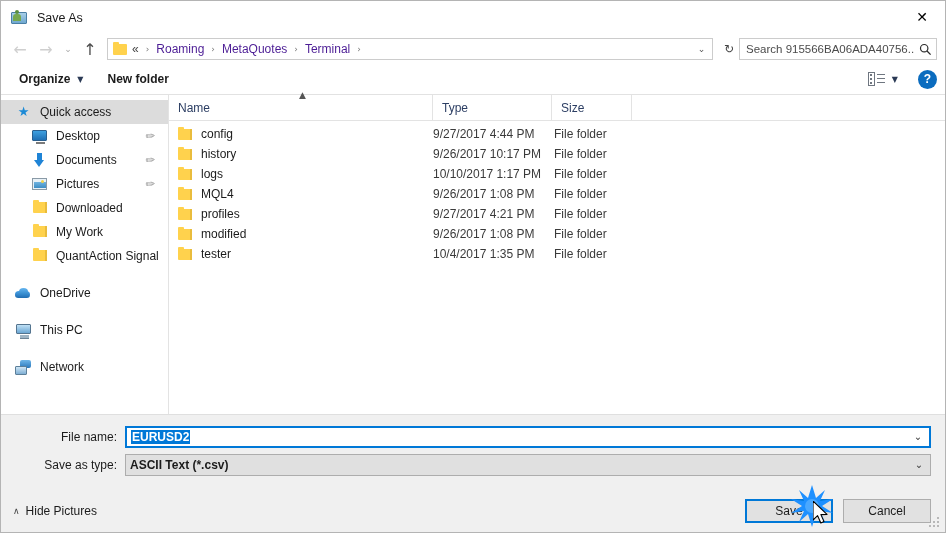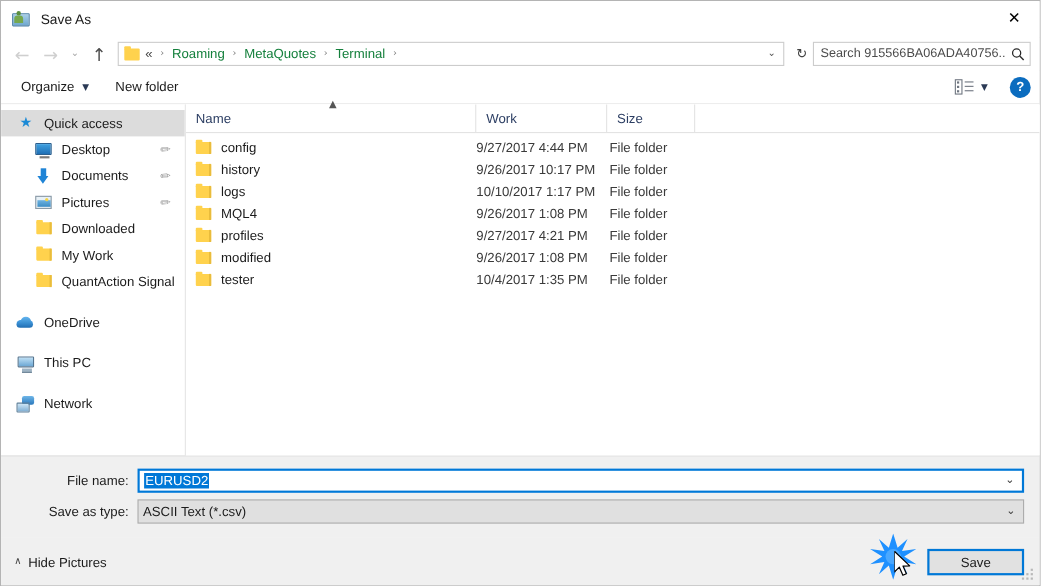--- a/index.html
+++ b/index.html
@@ -124,21 +124,21 @@
     overflow: hidden; white-space: nowrap;
   }
   .crumb-chev {
     color: #777;
     font-size: 9px;
     padding: 0 5px;
     font-family: "DejaVu Sans", sans-serif;
   }
   .crumb {
     font-size: 12px;
-    color: #15803d;
+    color: #4c1d95;
     padding: 1px 2px;
   }
   .crumb.lead { color: #444; padding-left: 1px; }
   .crumb-right {
     display: flex; align-items: center; flex: 0 0 auto;
   }
   .crumb-caret {
     width: 17px; text-align: center;
     font-size: 9px; color: #555;
     font-family: "DejaVu Sans", sans-serif;
@@ -174,20 +174,21 @@
     display: flex; align-items: center;
     background: #ffffff;
     border-bottom: 1px solid #e2e2e2;
     padding: 0 8px 0 14px;
   }
   .tb-item {
     display: flex; align-items: center;
     font-size: 12px; color: #1b1b1b;
     padding: 3px 8px 3px 4px;
     margin-right: 12px;
+    font-weight: bold;
   }
   .tb-caret {
     margin-left: 7px; font-size: 8px; color: #2b3a55;
     font-family: "DejaVu Sans", sans-serif;
   }
   .tb-spacer { flex: 1 1 auto; }
   .tb-view {
     display: flex; align-items: center; padding: 3px 4px;
   }
   .viewicon { width: 17px; height: 14px; position: relative; }
@@ -441,21 +442,21 @@
     display: flex; align-items: center;
     background: #ffffff;
     border: 1px solid #7a7a7a;
   }
   .combo.focused { border: 2px solid #0078d7; }
   .combo.disabled { background: #e0e0e0; border: 1px solid #adadad; gap: 47px; }
   .combo .val {
     flex: 1 1 auto;
     padding-left: 4px;
     font-size: 12px;
-    white-space: nowrap; overflow: hidden;
+    white-space: nowrap; overflow: hidden; font-weight: bold;
   }
   .combo .val .sel {
     background: #0078d7; color: #ffffff;
     padding: 1px 1px;
   }
   .combo .chev {
     width: 22px; text-align: center;
     font-size: 10px; color: #3b3b3b;
     font-family: "DejaVu Sans", sans-serif;
   }
@@ -675,21 +676,21 @@
 
     </div>
 
     <div class="filepane">
       <div class="colheader">
         <div class="col c-name">
           <span>Name</span>
           <span class="sort-caret">▲</span>
         </div>
         <div class="col c-type">
-          <span>Work</span>
+          <span>Type</span>
         </div>
         <div class="col c-size">
           <span>Size</span>
         </div>
       </div>
 
       <div class="rows">
 
         <div class="row">
           <div class="cell-name">
@@ -796,20 +797,21 @@
     </div>
   </div>
 
   <div class="footer">
     <div class="hidefolders">
       <span class="up">∧</span>
       <span>Hide Pictures</span>
     </div>
     <div class="footer-spacer"></div>
     <div class="btn primary">Save</div>
+    <div class="btn">Cancel</div>
     <div class="grip">
       <span style="left:8px; top:0;"></span>
       <span style="left:4px; top:4px;"></span>
         <span style="left:8px; top:4px;"></span>
       <span style="left:0px; top:8px;"></span>
         <span style="left:4px; top:8px;"></span>
         <span style="left:8px; top:8px;"></span>
     </div>
   </div>
 

